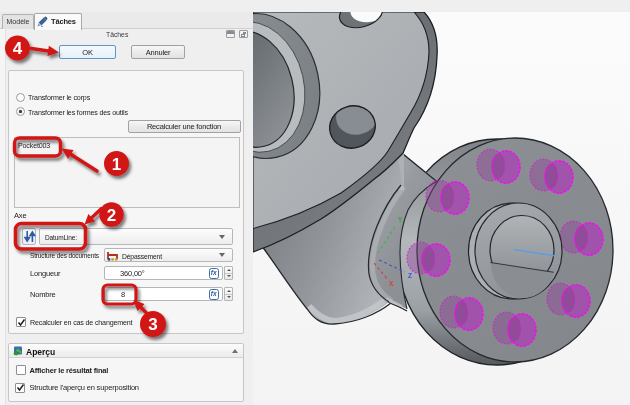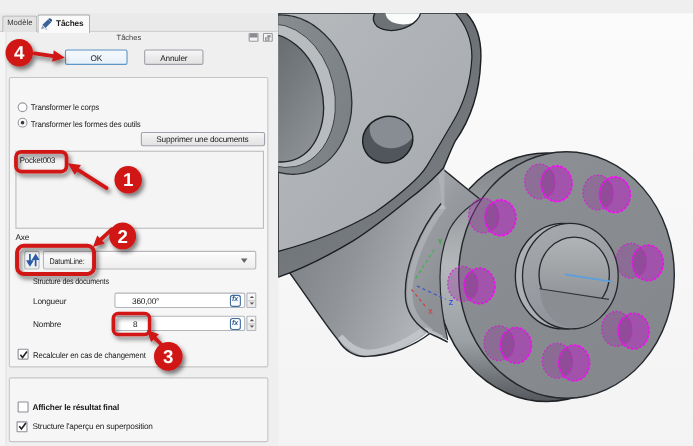--- a/index.html
+++ b/index.html
@@ -78,38 +78,48 @@
   <div class="abs btn" style="left:59px;top:32.5px;width:57px;height:14px;line-height:13px;border-color:#5e96c8;background:linear-gradient(#f5f9fd,#e7f0f9);">OK</div>
   <div class="abs btn" style="left:131px;top:32.5px;width:54px;height:14px;line-height:13px;">Annuler</div>
 
   <div class="abs gbox" style="left:8px;top:58px;width:236px;height:264px;"></div>
 
   <div class="radio" style="left:16px;top:80.5px;"></div>
   <div class="abs txt sx" style="left:28px;top:81px;">Transformer le corps</div>
   <div class="radio sel" style="left:16px;top:95px;"></div>
   <div class="abs txt sx" style="left:28px;top:95.5px;">Transformer les formes des outils</div>
 
-  <div class="abs btn" style="left:127.5px;top:107.5px;width:113px;height:13px;line-height:12px;">Supprimer une documents</div>
+  <div class="abs btn" style="left:127.5px;top:107.5px;width:113px;height:13px;line-height:12px;">Recalculer une fonction</div>
 
   <div class="abs" style="left:13.5px;top:125px;width:226px;height:71px;background:#f4f4f4;border:1px solid #bdbdbd;"></div>
   <div class="abs txt sx" style="left:18px;top:129px;">Pocket003</div>
 
   <div class="abs txt" style="left:14px;top:199px;">Axe</div>
   <div class="abs" style="left:22px;top:216px;width:14px;height:17px;border:1px solid #b2b6ba;border-radius:2px;background:linear-gradient(#fbfbfb,#ececec);">
     <svg width="12" height="15" viewBox="0 0 12 15" style="margin:0 0 0 0.5px;">
       <path d="M3.2,2 L3.2,9 M3.2,12 L1,8.5 L5.4,8.5 Z" stroke="#2d5ba8" stroke-width="1.6" fill="#2d5ba8"></path>
       <path d="M8.4,13 L8.4,6 M8.4,3 L6.2,6.5 L10.6,6.5 Z" stroke="#2d5ba8" stroke-width="1.6" fill="#2d5ba8"></path>
     </svg>
   </div>
   <div class="combo" style="left:39px;top:216px;width:194px;height:17px;text-decoration:underline;">
     <div class="txt sx8" style="position:absolute;left:5px;top:4px;">DatumLine:</div>
     <div class="arr"></div>
   </div>
 
   <div class="abs txt sx8" style="left:30px;top:239px;">Structure des documents</div>
+  <div class="combo" style="left:103.5px;top:236px;width:129.5px;height:13.5px;">
+    <svg style="position:absolute;left:2px;top:1.5px;" width="12" height="10" viewBox="0 0 12 10">
+      <path d="M1,1 L1,8 M1,4 L10,4 L10,8" stroke="#b03020" stroke-width="1.8" fill="none"></path>
+      <circle cx="2" cy="8.4" r="1.4" fill="#284a8c"></circle>
+      <circle cx="5.6" cy="8.4" r="1.4" fill="#c8a020"></circle>
+      <circle cx="9.2" cy="8.4" r="1.4" fill="#c8a020"></circle>
+    </svg>
+    <div class="txt sx9" style="position:absolute;left:17.5px;top:2.5px;">Dépassement</div>
+    <div class="arr"></div>
+  </div>
 
   <div class="abs txt" style="left:30px;top:257px;">Longueur</div>
   <div class="abs field" style="left:103.5px;top:254px;width:119px;height:13.5px;"></div>
   <div class="abs txt" style="left:120px;top:257px;">360,00°</div>
   <div class="fx" style="left:208.5px;top:256px;">fx</div>
   <div class="spin" style="left:224px;top:254px;height:13.5px;">
       <div class="mid"></div>
     </div>
 
   <div class="abs txt" style="left:30px;top:278px;">Nombre</div>
@@ -120,20 +130,29 @@
       <div class="mid"></div>
     </div>
 
   <div class="cb" style="left:15.5px;top:305px;"></div>
   <svg class="abs" style="left:16.5px;top:305.5px;" width="9" height="9" viewBox="0 0 9 9">
     <path d="M1.5,4.5 L3.5,7 L7.5,1.5" stroke="#222" stroke-width="1.5" fill="none"></path>
   </svg>
   <div class="abs txt sx" style="left:29.5px;top:305.5px;">Recalculer en cas de changement</div>
 
   <div class="abs gbox" style="left:8px;top:331px;width:236px;height:59px;"></div>
+  <div class="abs ghead" style="left:9px;top:332px;width:234px;">
+    <svg style="position:absolute;left:4px;top:2px;" width="10" height="10" viewBox="0 0 10 10">
+      <rect x="1" y="0.5" width="8" height="8" rx="1" fill="#3a6ea5"></rect>
+      <path d="M1,8.5 L5,4 L8,7" stroke="#49b84c" stroke-width="2" fill="none"></path>
+      <circle cx="3.2" cy="7.3" r="1.8" fill="#2aa02a" stroke="#1a701a" stroke-width="0.5"></circle>
+    </svg>
+    <div class="t">Aperçu</div>
+    <div class="carat"></div>
+  </div>
   <div class="cb" style="left:15.5px;top:352.5px;"></div>
   <div class="abs txt" style="left:29.5px;top:353.5px;font-weight:bold;">Afficher le résultat final</div>
   <div class="cb" style="left:15px;top:370.5px;"></div>
   <svg class="abs" style="left:16px;top:371px;" width="9" height="9" viewBox="0 0 9 9">
     <path d="M1.5,4.5 L3.5,7 L7.5,1.5" stroke="#222" stroke-width="1.5" fill="none"></path>
   </svg>
   <div class="abs txt" style="left:29.5px;top:371px;">Structure l'aperçu en superposition</div>
 
   <svg class="abs" style="left:253px;top:0;" width="377" height="405" viewBox="253 0 377 405">
     <defs>

